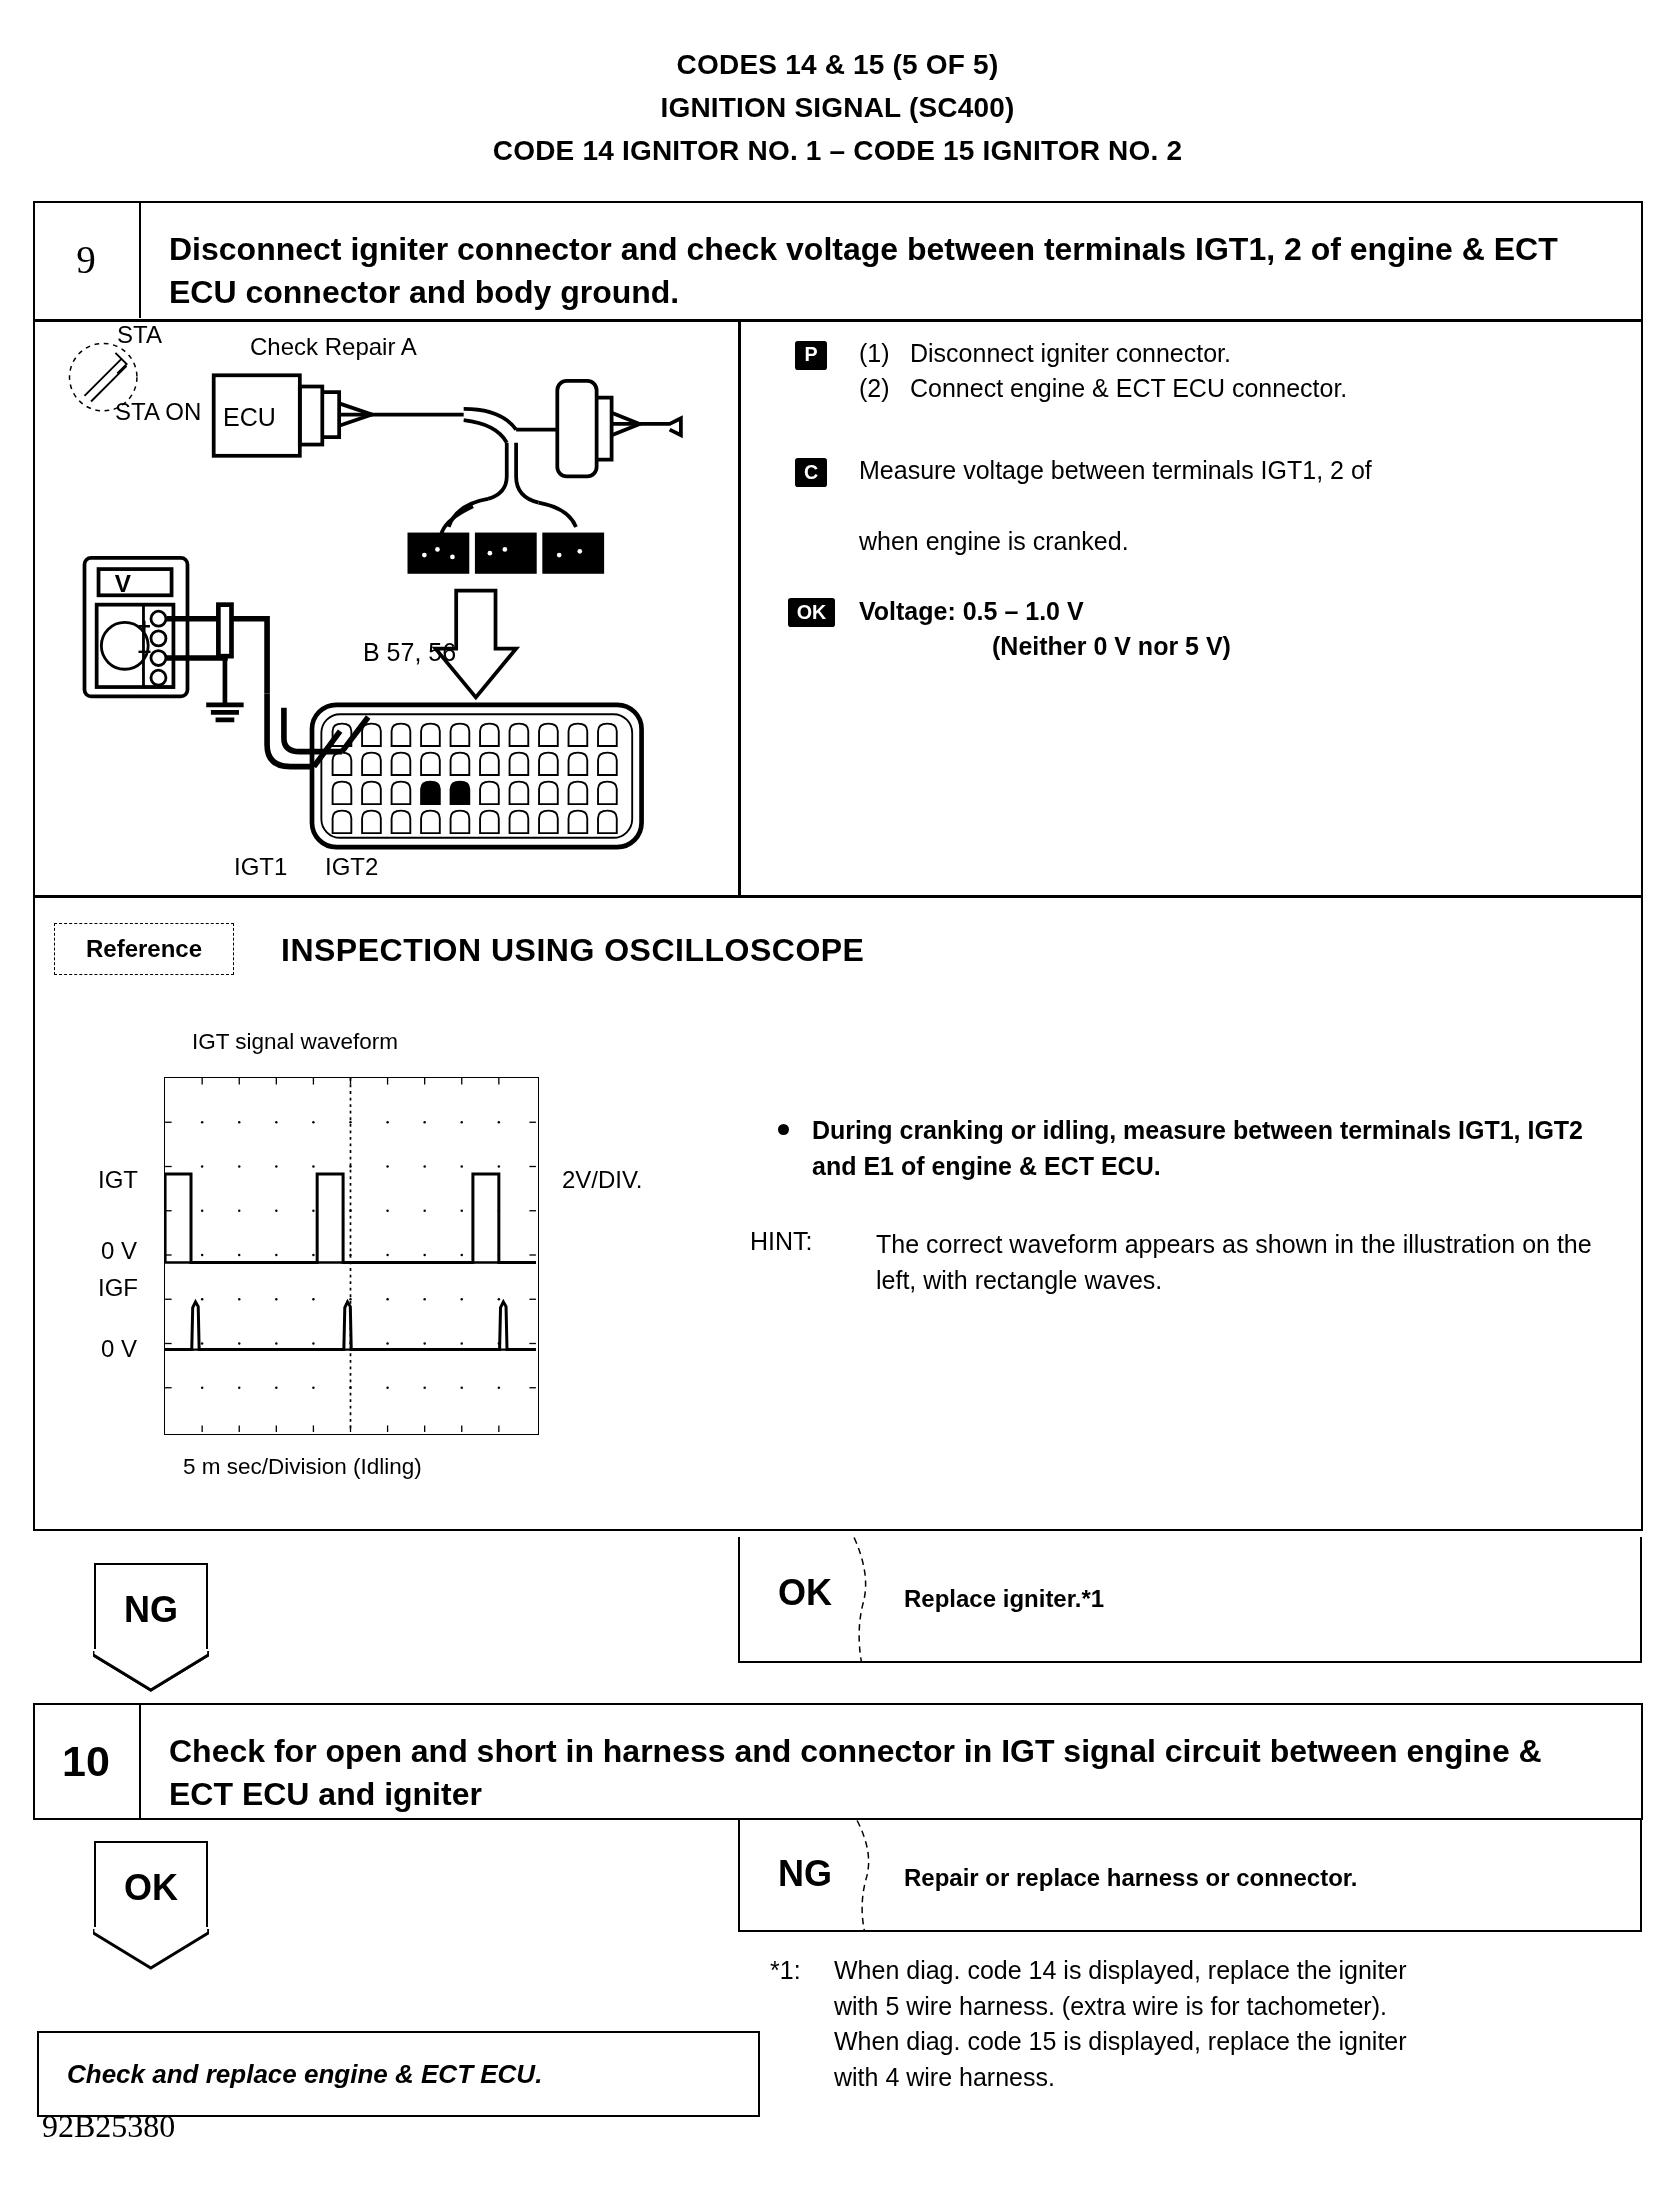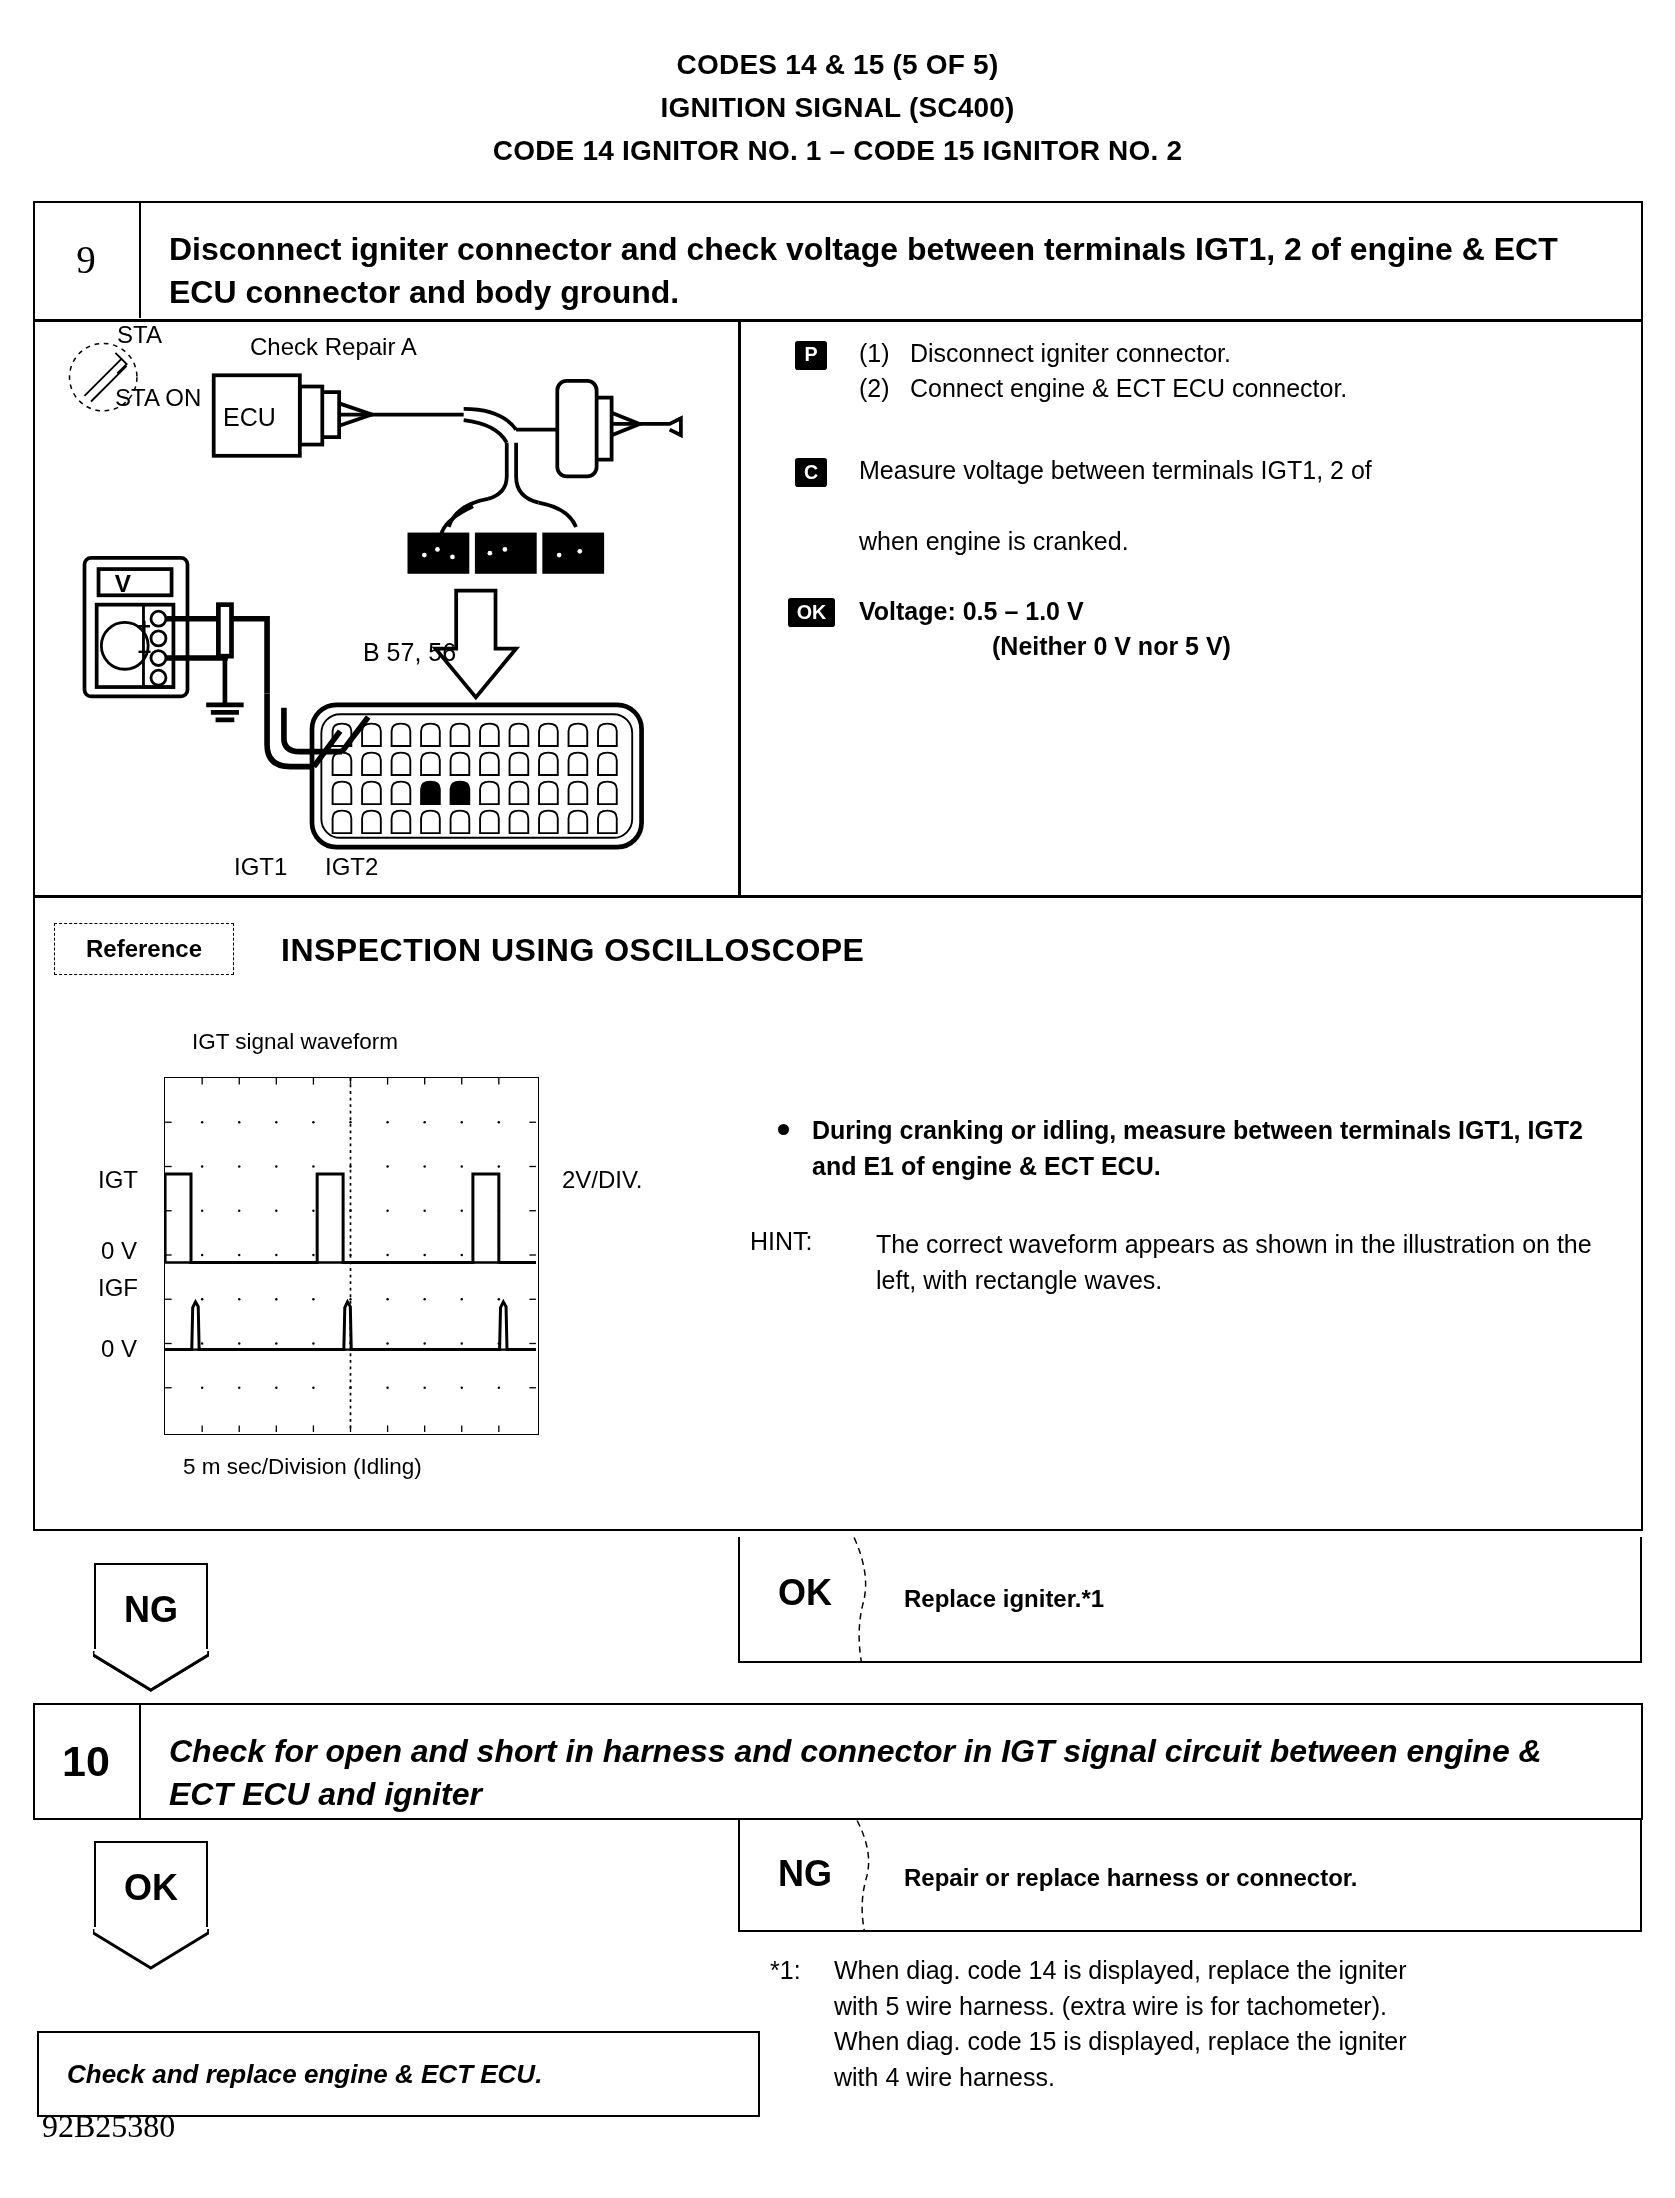--- a/index.html
+++ b/index.html
@@ -224,21 +224,21 @@
           <path d="M446 549 L446 533 Q446 525 456 525 Q466 525 466 533 L466 549 Z" fill="none" stroke="#000" stroke-width="2"></path>
           <path d="M477.5 549 L477.5 533 Q477.5 525 487.5 525 Q497.5 525 497.5 533 L497.5 549 Z" fill="none" stroke="#000" stroke-width="2"></path>
           <path d="M509 549 L509 533 Q509 525 519 525 Q529 525 529 533 L529 549 Z" fill="none" stroke="#000" stroke-width="2"></path>
           <path d="M540.5 549 L540.5 533 Q540.5 525 550.5 525 Q560.5 525 560.5 533 L560.5 549 Z" fill="none" stroke="#000" stroke-width="2"></path>
           <path d="M572 549 L572 533 Q572 525 582 525 Q592 525 592 533 L592 549 Z" fill="none" stroke="#000" stroke-width="2"></path>
           <path d="M603.5 549 L603.5 533 Q603.5 525 613.5 525 Q623.5 525 623.5 533 L623.5 549 Z" fill="none" stroke="#000" stroke-width="2"></path>
         </g>
     </svg>
 
     <div class="lbl-sm" style="left:84px;top:1.9px;">STA</div>
-    <div class="lbl-sm" style="left:82px;top:65px;text-align:center;">STA ON</div>
+    <div class="lbl-sm" style="left:82px;top:79px;text-align:center;">STA ON</div>
     <div class="lbl-sm" style="left:217px;top:14px;">Check Repair A</div>
     <div class="lbl-sm" style="left:190px;top:84px;font-size:25px;">ECU</div>
     <div class="lbl-sm" style="left:288px;top:319px;font-size:25px;margin-left:42px;">B  57, 56</div>
     <div class="lbl-sm" style="left:201px;top:534px;">IGT1</div>
     <div class="lbl-sm" style="left:292px;top:534px;">IGT2</div>
   </div>
 
   <div style="position:absolute;left:741px;top:319px;width:901px;height:576px;">
 
     <div class="tagbox" style="left:54px;top:21.5px;width:32px;height:29px;">P</div>
@@ -404,21 +404,21 @@
   <div class="res-lbl" style="left:778px;top:1572px;">OK</div>
   <svg class="swoosh" style="left:843px;top:1537px;" width="37" height="126" viewBox="0 0 40 135">
     <path d="M12 0 Q30 40 22 70 Q14 100 20 135" fill="none" stroke="#000" stroke-width="1.6" stroke-dasharray="7 5"></path>
   </svg>
   <div class="res-txt" style="left:904px;top:1585px;">Replace igniter.*1</div>
 
   <div class="frame" style="left:33px;top:1703px;width:1610px;height:117px;"></div>
   <div class="step-num" style="left:33px;top:1703px;width:108px;height:117px;">
     <span class="num10">10</span>
   </div>
-  <div class="step-txt" style="left:169px;top:1730px;width:1443px;font-style:italic;">Check for open and short in harness and connector in IGT signal circuit between engine &amp; ECT ECU and igniter</div>
+  <div class="step-txt" style="left:169px;top:1730px;width:1443px;">Check for open and short in harness and connector in IGT signal circuit between engine &amp; ECT ECU and igniter</div>
 
   <div class="penta" style="left:94px;top:1841px;width:114px;height:86px;">
     <span class="lbl" style="top:24px;">OK</span>
     <svg class="tip" height="41" viewBox="0 0 128 44" preserveAspectRatio="none" style="top:86px;">
       <path d="M0 0 L0 4 L64 42 L128 4 L128 0" fill="#fff" stroke="#000" stroke-width="3.2"></path>
     </svg>
   </div>
 
   <div class="frame" style="left:738px;top:1820px;width:904px;height:112px;border-top:none;"></div>
   <div class="res-lbl" style="left:778px;top:1853px;">NG</div>

